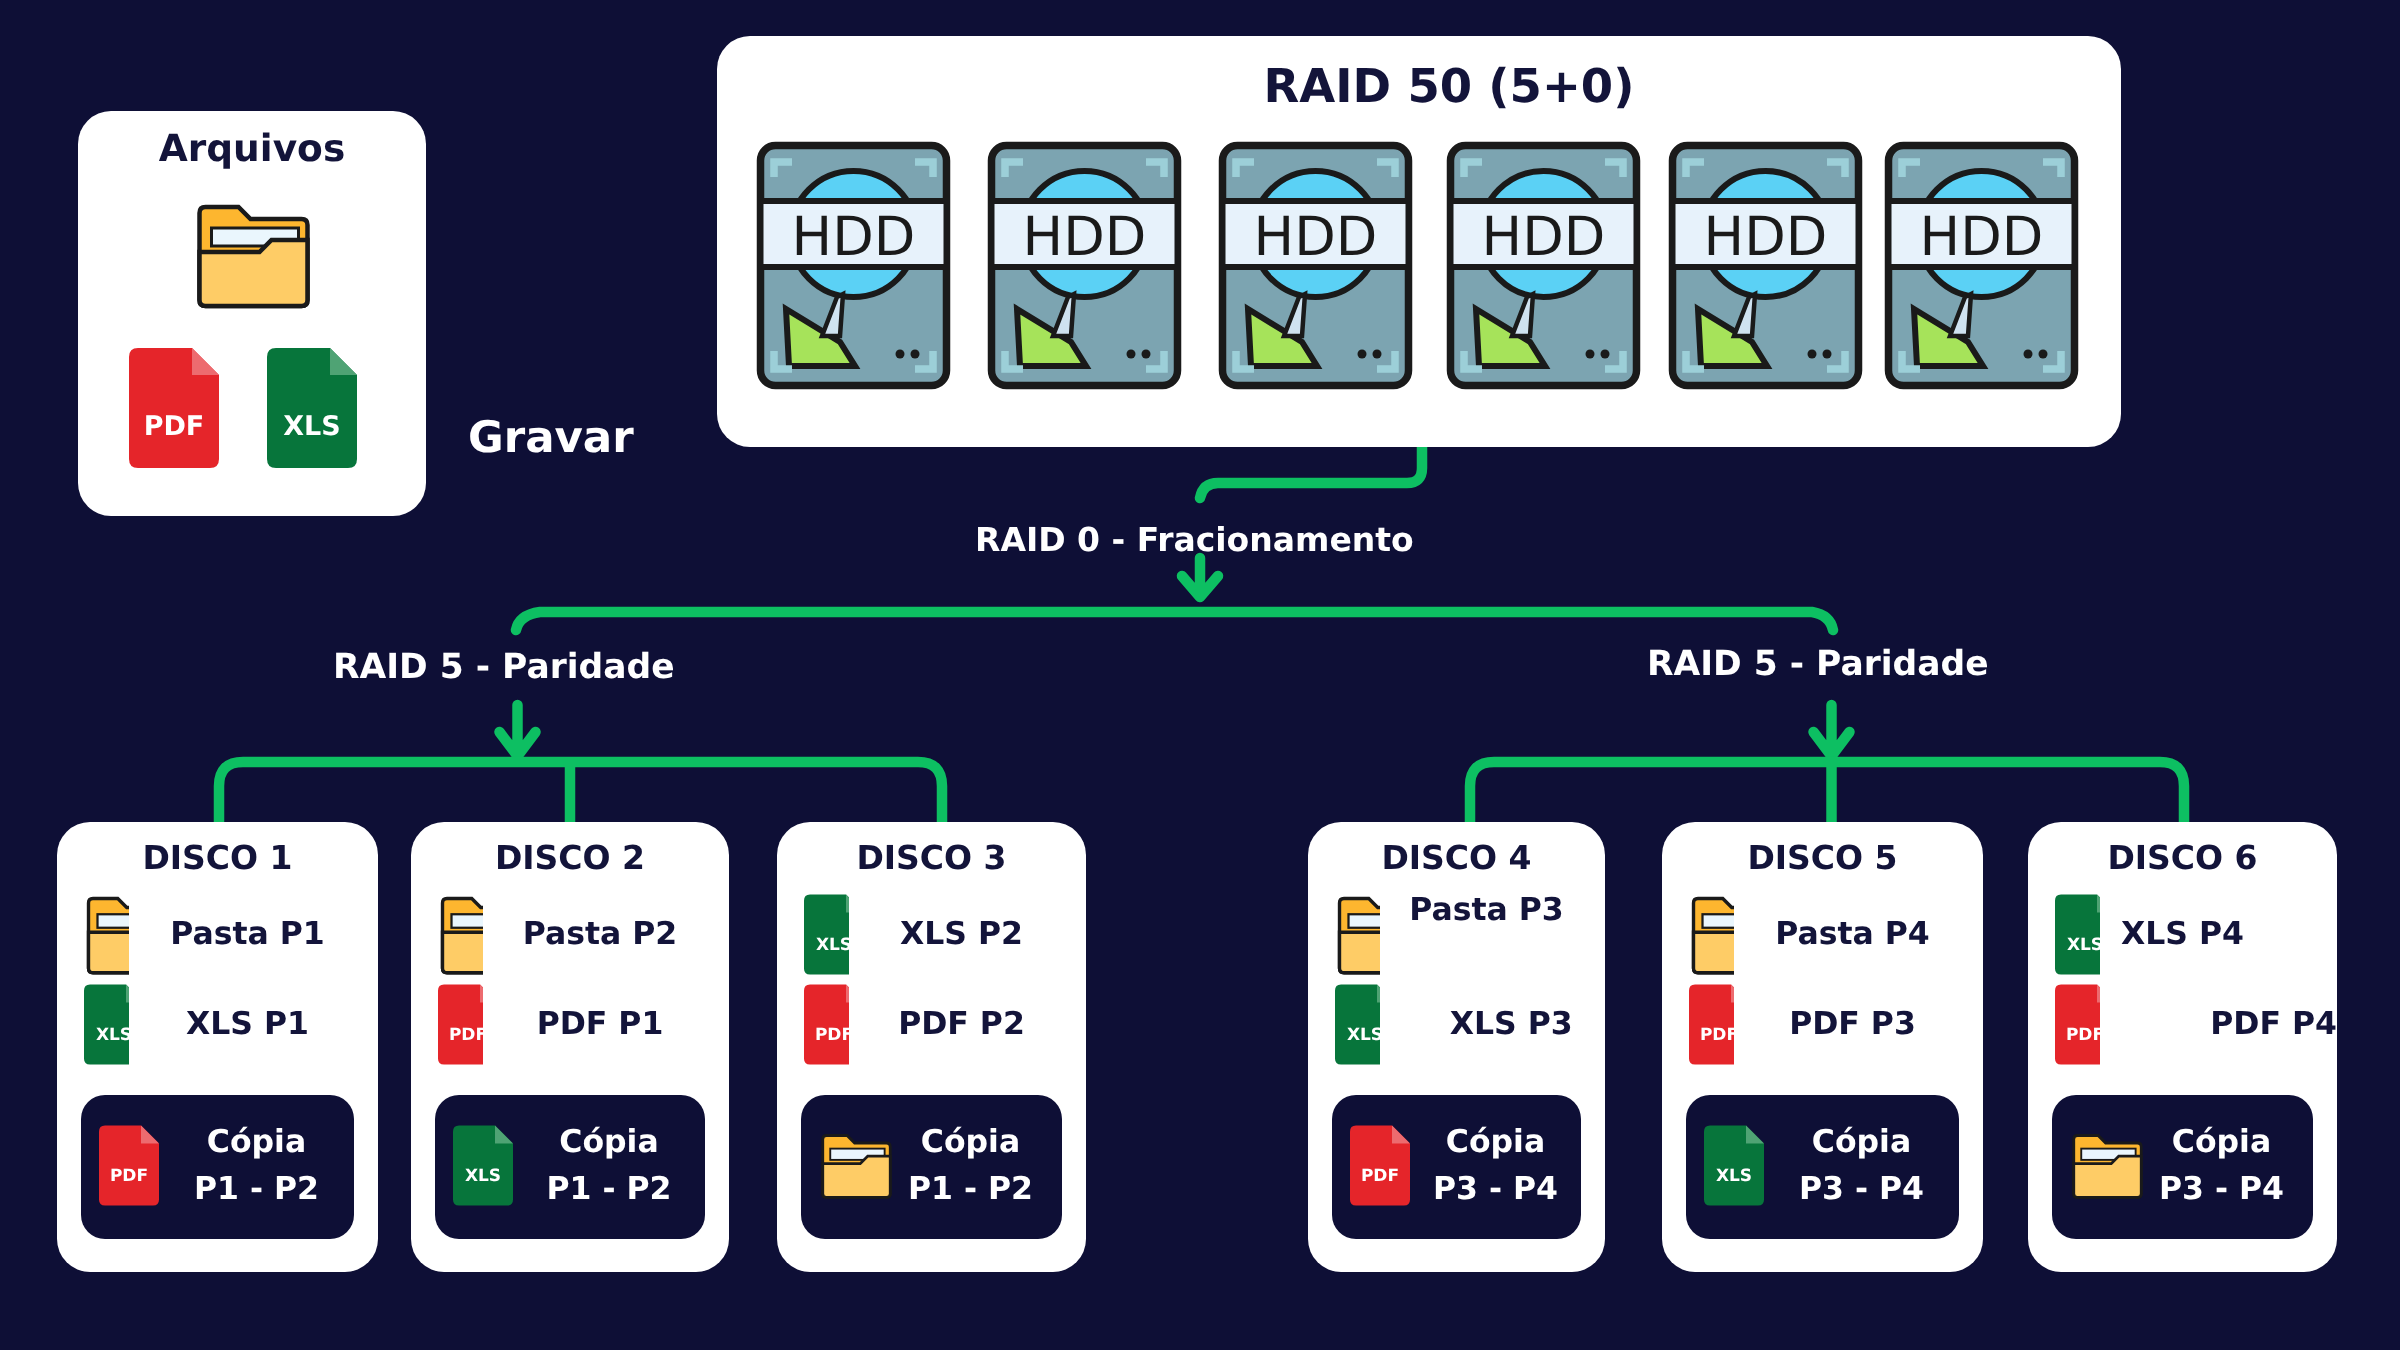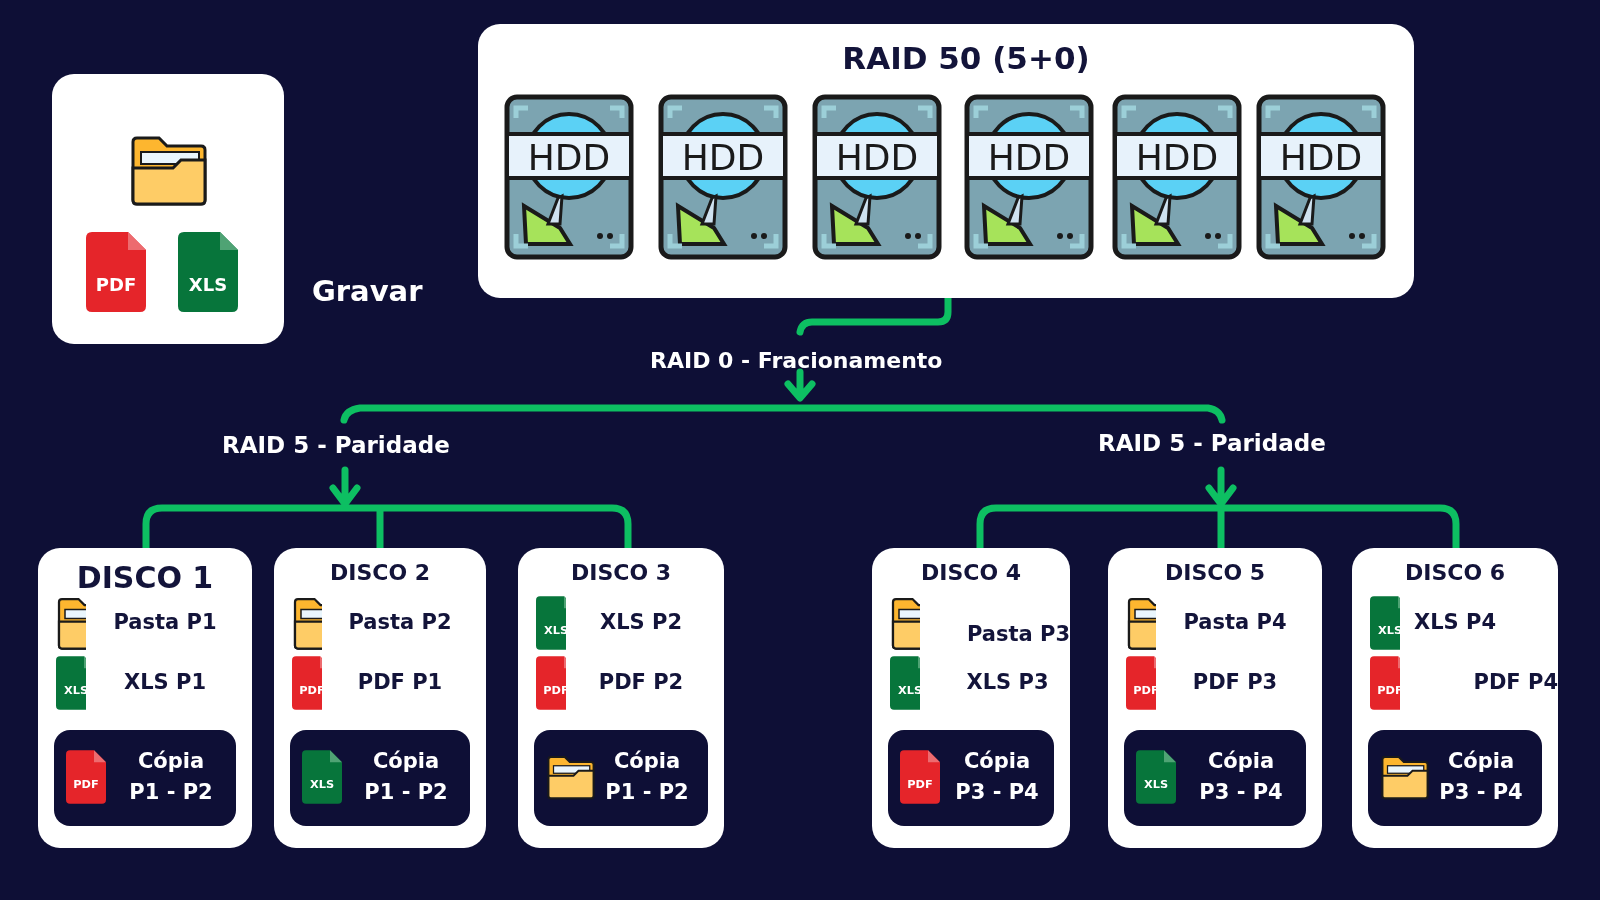--- a/index.html
+++ b/index.html
@@ -31,20 +31,21 @@
 
     <path d="M1221 470 L1221 502 M1209 488 L1221 504 L1233 488"></path>
 
     <path d="M146 548 L146 524 Q146 508 162 508 L612 508 Q628 508 628 524 L628 548 M380 508 L380 548"></path>
 
     <path d="M980 548 L980 524 Q980 508 996 508 L1440 508 Q1456 508 1456 524 L1456 548 M1221 508 L1221 548"></path>
   </g>
 </svg>
 
 <div class="card" style="left:52px;top:74px;width:232px;height:270px;">
+  <div class="title" style="top:10px;font-size:25px;">Arquivos</div>
   <svg style="position:absolute;left:77px;top:60px;" width="80" height="72" viewBox="0 0 80 72">
     <path d="M4 8 Q4 4 8 4 L30 4 L38 12 L72 12 Q76 12 76 16 L76 66 Q76 70 72 70 L8 70 Q4 70 4 66 Z" fill="#fdb62f" stroke="#1a1a1a" stroke-width="3"></path>
     <rect x="12" y="18" width="58" height="12" fill="#eaf6fd" stroke="#1a1a1a" stroke-width="2"></rect>
     <path d="M4 34 L44 34 L52 26 L76 26 L76 66 Q76 70 72 70 L8 70 Q4 70 4 66 Z" fill="#fecc66" stroke="#1a1a1a" stroke-width="3"></path>
   </svg>
   <div class="doc" style="left:34px;top:158px;width:60px;height:80px;">
     <svg width="60" height="80" viewBox="0 0 60 80">
       <path d="M6 0 L42 0 L60 18 L60 74 Q60 80 54 80 L6 80 Q0 80 0 74 L0 6 Q0 0 6 0 Z" fill="#e5252a"></path>
       <path d="M42 0 L60 18 L42 18 Z" fill="#ed6b6f"></path>
     </svg>
@@ -144,21 +145,21 @@
   </div>
     </div>
 </div>
 
 <div class="white-label" style="left:650px;top:348px;font-size:22px;">RAID 0 - Fracionamento</div>
 <div class="white-label" style="left:222px;top:432px;font-size:23px;">RAID 5 - Paridade</div>
 <div class="white-label" style="left:1098px;top:430px;font-size:23px;">RAID 5 - Paridade</div>
 
 <div id="disks">
     <div class="card" style="left: 38px; top: 548px; width: 214px; height: 300px;">
-      <div class="title" style="top: 12px; font-size: 30px;">DISCO 1</div>
+      <div class="title" style="top: 12px; font-size: 22px;">DISCO 1</div>
       <div class="doc" style="left: 18px; top: 48px; width: 30px; height: 54px;"><svg width="60" height="54" viewBox="0 0 80 72">
           <path d="M4 8 Q4 4 8 4 L30 4 L38 12 L72 12 Q76 12 76 16 L76 66 Q76 70 72 70 L8 70 Q4 70 4 66 Z" fill="#fdb62f" stroke="#1a1a1a" stroke-width="3"></path>
           <rect x="12" y="18" width="58" height="12" fill="#eaf6fd" stroke="#1a1a1a" stroke-width="2"></rect>
           <path d="M4 34 L44 34 L52 26 L76 26 L76 66 Q76 70 72 70 L8 70 Q4 70 4 66 Z" fill="#fecc66" stroke="#1a1a1a" stroke-width="3"></path>
         </svg></div>
       <div class="row-label" style="left: 0px; right: 0px; text-align: center; padding-left: 40px; top: 62px;">Pasta P1</div>
       <div class="doc" style="left: 18px; top: 108px; width: 30px; height: 54px;"><svg width="40" height="54" viewBox="0 0 60 80">
           <path d="M6 0 L42 0 L60 18 L60 74 Q60 80 54 80 L6 80 Q0 80 0 74 L0 6 Q0 0 6 0 Z" fill="#07753b"></path>
           <path d="M42 0 L60 18 L42 18 Z" fill="#4fa374"></path>
           <text x="30" y="56" text-anchor="middle" font-family="DejaVu Sans, sans-serif" font-weight="bold" font-size="17" fill="#fff">XLS</text>
@@ -228,21 +229,21 @@
         </div>
       </div>
     </div>
     <div class="card" style="left: 872px; top: 548px; width: 198px; height: 300px;">
       <div class="title" style="top: 12px; font-size: 22px;">DISCO 4</div>
       <div class="doc" style="left: 18px; top: 48px; width: 30px; height: 54px;"><svg width="60" height="54" viewBox="0 0 80 72">
           <path d="M4 8 Q4 4 8 4 L30 4 L38 12 L72 12 Q76 12 76 16 L76 66 Q76 70 72 70 L8 70 Q4 70 4 66 Z" fill="#fdb62f" stroke="#1a1a1a" stroke-width="3"></path>
           <rect x="12" y="18" width="58" height="12" fill="#eaf6fd" stroke="#1a1a1a" stroke-width="2"></rect>
           <path d="M4 34 L44 34 L52 26 L76 26 L76 66 Q76 70 72 70 L8 70 Q4 70 4 66 Z" fill="#fecc66" stroke="#1a1a1a" stroke-width="3"></path>
         </svg></div>
-      <div class="row-label" style="left: 0px; right: 0px; text-align: right; padding-left: 40px; top: 74px;">Pasta P3</div>
+      <div class="row-label" style="left: 0px; right: 0px; text-align: center; padding-left: 40px; top: 46px;">Pasta P3</div>
       <div class="doc" style="left: 18px; top: 108px; width: 30px; height: 54px;"><svg width="40" height="54" viewBox="0 0 60 80">
           <path d="M6 0 L42 0 L60 18 L60 74 Q60 80 54 80 L6 80 Q0 80 0 74 L0 6 Q0 0 6 0 Z" fill="#07753b"></path>
           <path d="M42 0 L60 18 L42 18 Z" fill="#4fa374"></path>
           <text x="30" y="56" text-anchor="middle" font-family="DejaVu Sans, sans-serif" font-weight="bold" font-size="17" fill="#fff">XLS</text>
         </svg></div>
       <div class="row-label" style="left: 13px; right: 0px; text-align: center; padding-left: 60px; top: 122px;">XLS P3</div>
       <div class="copy-box" style="left: 16px; right: 16px; top: 182px; height: 96px;">
         <div class="doc" style="left: 12px; top: 20px; width: 40px; height: 54px;"><svg width="40" height="54" viewBox="0 0 60 80">
             <path d="M6 0 L42 0 L60 18 L60 74 Q60 80 54 80 L6 80 Q0 80 0 74 L0 6 Q0 0 6 0 Z" fill="#e5252a"></path>
             <path d="M42 0 L60 18 L42 18 Z" fill="#ed6b6f"></path>

